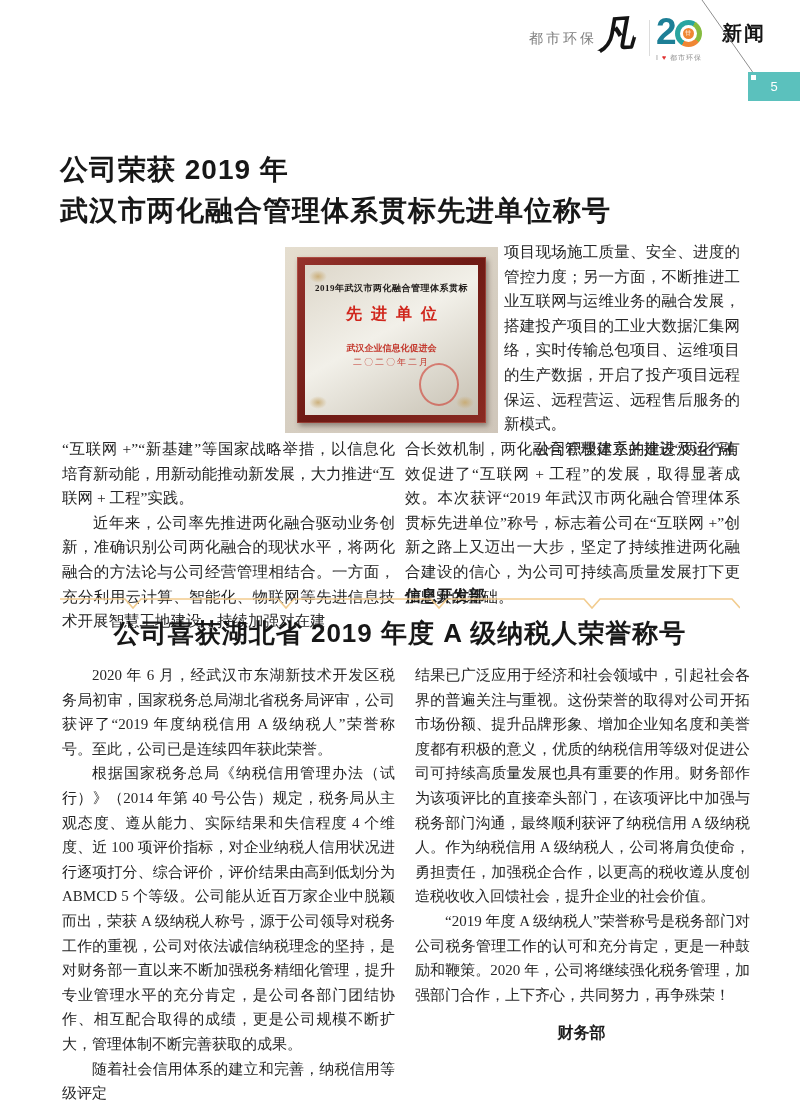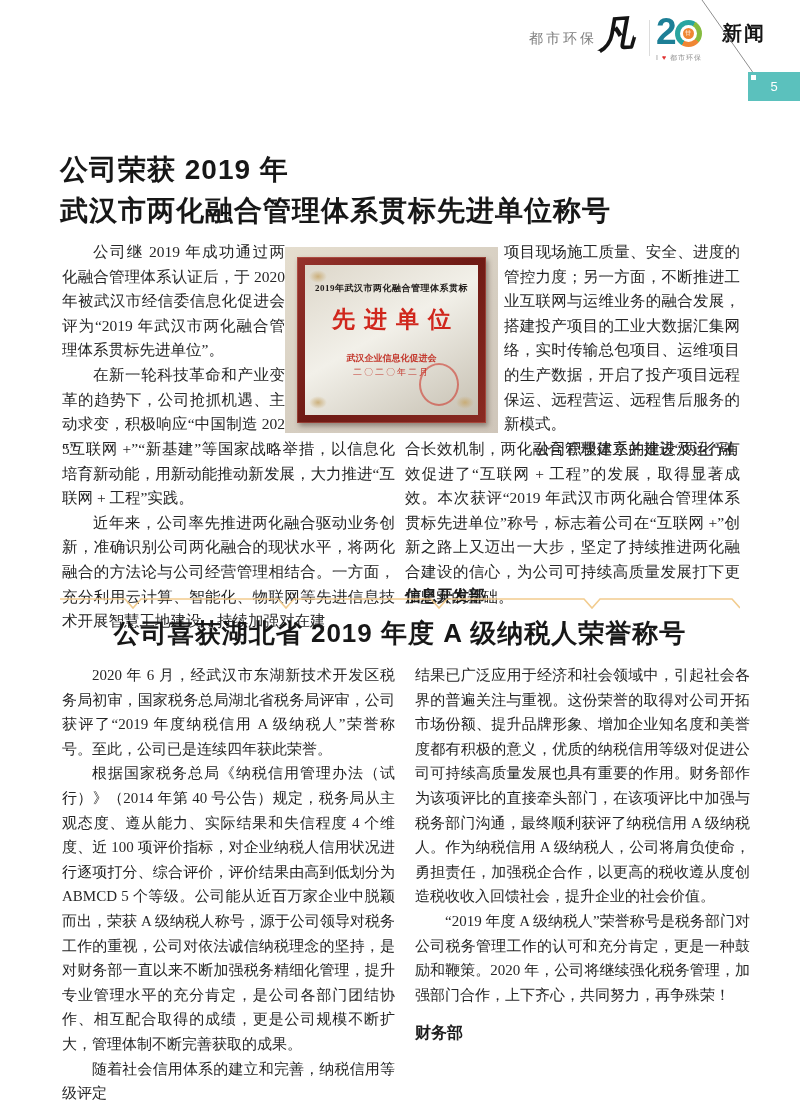--- a/index.html
+++ b/index.html
@@ -80,21 +80,21 @@
   .blk-b { left:62px;  top:437px; width:333px; }
   .blk-c { left:504px; top:240px; width:236px; }
   .blk-d { left:405px; top:437px; width:335px; }
   .a2-left  { left:62px;  top:663px; width:333px; font-size:15px; }
   .a2-right { left:415px; top:663px; width:335px; font-size:15px; }
   .sig-inline {
     text-align:left; margin-top:-25px; font-family:"Liberation Sans", sans-serif;
     font-weight:bold; font-size:16px; color:#1c1c1c; text-indent:0;
   }
   .sig-block {
-    text-align:left; margin-top:14px; padding-right:2px;
+    text-align:center; margin-top:14px; padding-right:2px;
     font-family:"Liberation Sans", sans-serif; font-weight:bold; font-size:16px; color:#1c1c1c;
   }
   
   .photo {
     position:absolute; left:285px; top:247px; width:213px; height:186px;
     background:linear-gradient(145deg,#e5decf 0%, #d6cec1 55%, #cfc6ba 100%);
   }
   .frame {
     position:absolute; left:12px; right:12px; top:10px; bottom:10px;
     background:linear-gradient(135deg,#96332c 0%, #6e1a14 50%, #8a2a22 100%);
@@ -103,21 +103,21 @@
   .plate {
     position:absolute; left:8px; right:8px; top:8px; bottom:8px;
     background:linear-gradient(150deg,#ddd7ca 0%, #f2f0e9 45%, #c6c0b2 100%);
     text-align:center; overflow:hidden;
   }
   .plate-title {
     margin-top:17px; font-size:9px; font-weight:bold; color:#1e1a18;
     font-family:"Liberation Serif", serif; letter-spacing:0.5px;
   }
   .plate-award {
-    margin-top:9px; font-size:23px; font-weight:bold; color:#d0261c;
+    margin-top:9px; font-size:16px; font-weight:bold; color:#d0261c;
     letter-spacing:9px; padding-left:9px; font-family:"Liberation Serif", serif;
   }
   .plate-issuer { margin-top:17px; font-size:9px; font-weight:bold; color:#c3362b; }
   .plate-date   { margin-top:1px; font-size:9px; color:#c3362b; letter-spacing:2px; }
   .plate-seal {
     position:absolute; right:11%; bottom:6%; width:40px; height:43px;
     border:2px solid rgba(205,45,35,.55); border-radius:50%;
   }
   .orn { position:absolute; width:18px; height:13px;
     background:radial-gradient(ellipse at center, rgba(200,168,108,.85), rgba(200,168,108,0) 70%); }
@@ -156,24 +156,20 @@
   <div class="page-tab">
     <span class="page-tab-square"></span>
     <span class="page-tab-num">5</span>
   </div>
 
   <div class="a1-title">
     <div class="t-line1">公司荣获 2019 年</div>
     <div class="t-line2">武汉市两化融合管理体系贯标先进单位称号</div>
   </div>
 
-  <div class="tblock blk-a">
-      <p class="para">公司继 2019 年成功通过两化融合管理体系认证后，于 2020 年被武汉市经信委信息化促进会评为“2019 年武汉市两化融合管理体系贯标先进单位”。</p>
-      <p class="para">在新一轮科技革命和产业变革的趋势下，公司抢抓机遇、主动求变，积极响应“中国制造 2025”</p>
-    </div>
   <div class="tblock blk-b">
       <p class="para noindent">“互联网 +”“新基建”等国家战略举措，以信息化培育新动能，用新动能推动新发展，大力推进“互联网 + 工程”实践。</p>
       <p class="para">近年来，公司率先推进两化融合驱动业务创新，准确识别公司两化融合的现状水平，将两化融合的方法论与公司经营管理相结合。一方面，充分利用云计算、智能化、物联网等先进信息技术开展智慧工地建设，持续加强对在建</p>
     </div>
   <div class="tblock blk-c">
       <p class="para noindent">项目现场施工质量、安全、进度的管控力度；另一方面，不断推进工业互联网与运维业务的融合发展，搭建投产项目的工业大数据汇集网络，实时传输总包项目、运维项目的生产数据，开启了投产项目远程保运、远程营运、远程售后服务的新模式。</p>
       <p class="para">公司积极建立并推进“两化”融</p>
     </div>
   <div class="tblock blk-d">
     <div>

